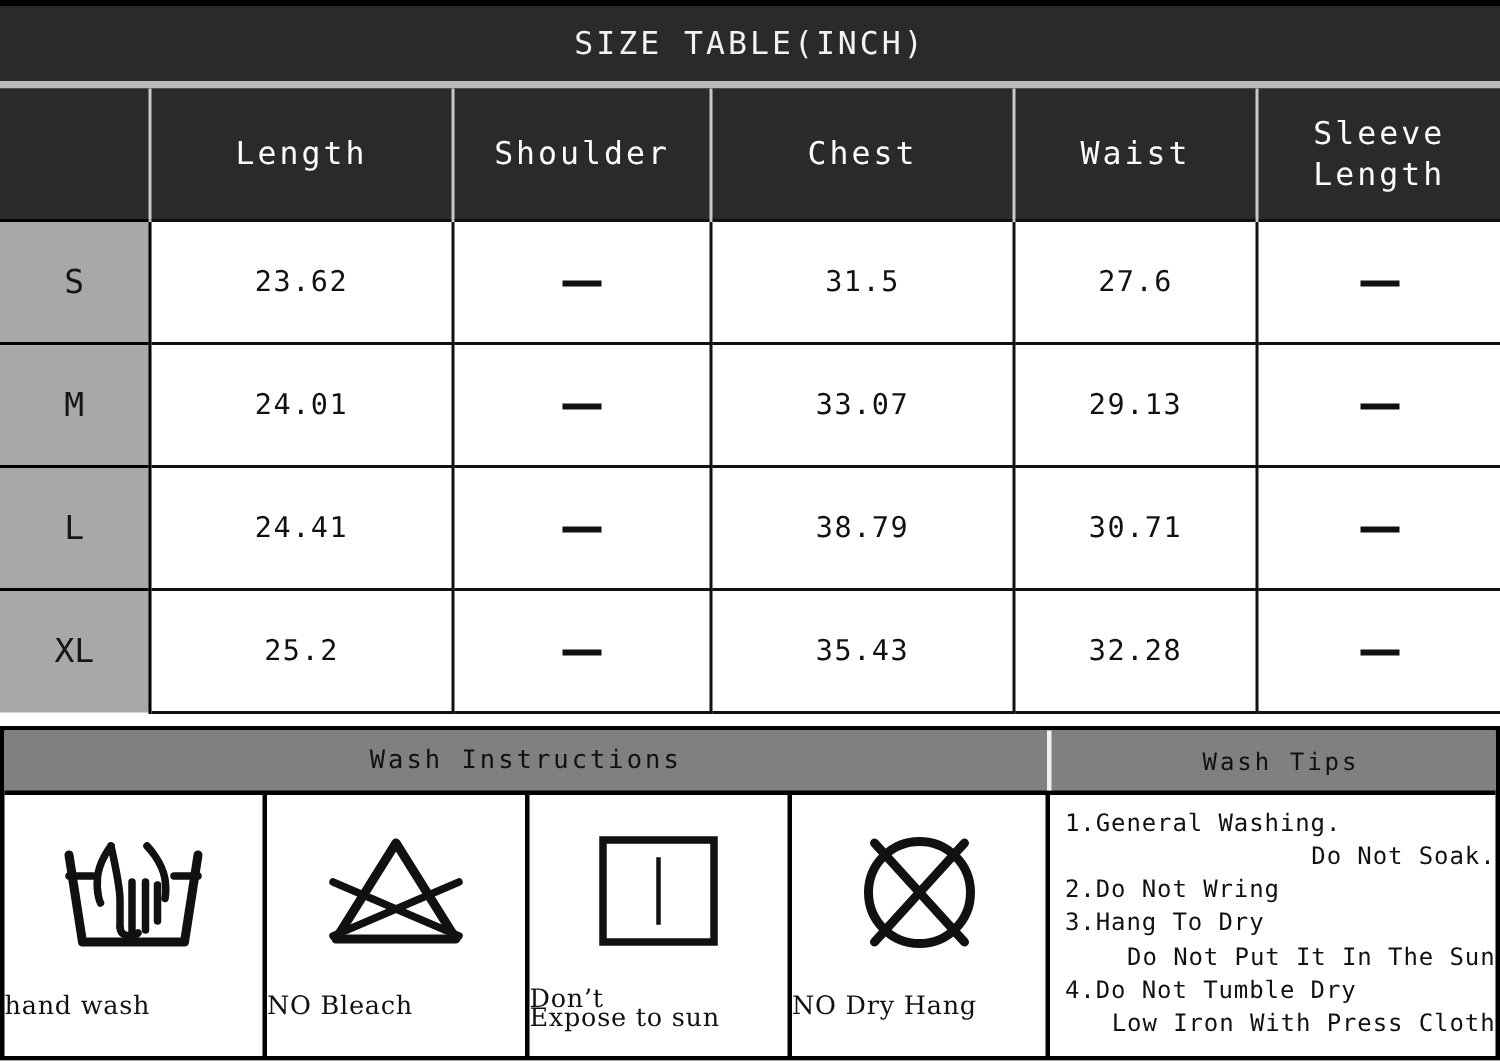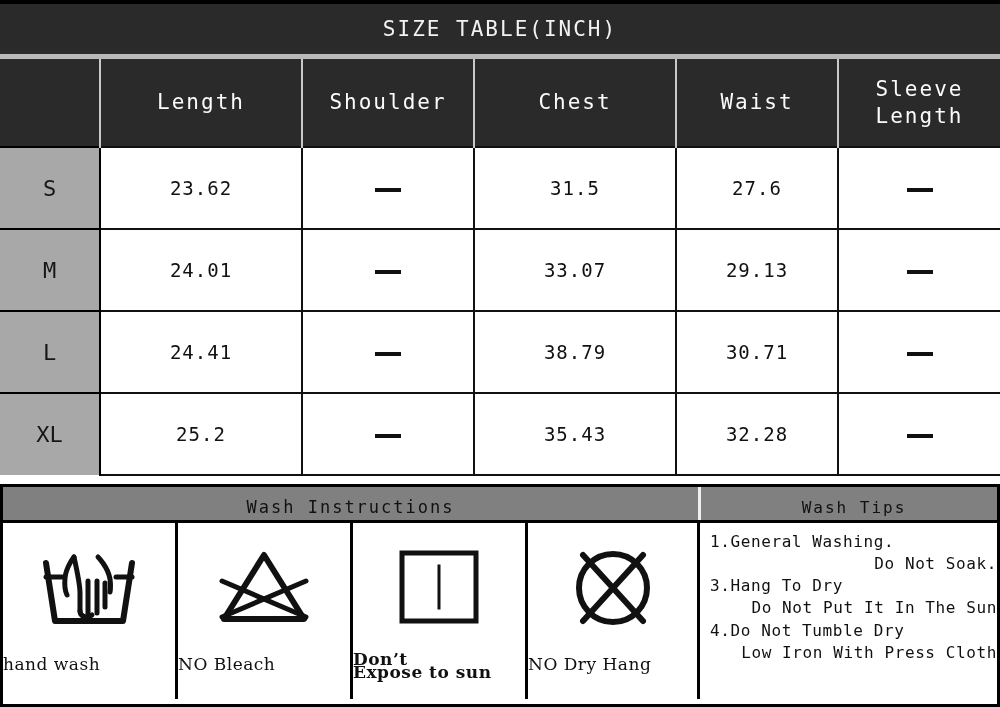--- a/index.html
+++ b/index.html
@@ -74,21 +74,21 @@
   }
   td.valcell.last { border-right: none; }
   .dash { display:inline-block; width: 26px; height: 4px; background:#111; vertical-align: middle; }
 
   
   .wash-block {
     position: absolute; left: 0; top: 484px; width: 1000px; height: 223px;
     border: 3px solid #000;
     background: #fff;
   }
-  .wash-head { display: flex; height: 36px; background: #808080; border-bottom: 3px solid #000; gap: 10px; }
+  .wash-head { display: flex; height: 43px; background: #808080; border-bottom: 3px solid #000; gap: 10px; }
   .wash-head .wh-left {
     flex: 0 0 698px; text-align: center; line-height: 41px;
     color: #111; font-size: 17px; letter-spacing: 2px;
     border-right: 3px solid #f0f0f0;
   }
   .wash-head .wh-right {
     flex: 1; text-align: center; line-height: 41px;
     color: #111; font-size: 16px; letter-spacing: 2px;
   }
   .wash-body { display: flex; height: 176px; }
@@ -99,21 +99,21 @@
   }
   .sym .icon-wrap { margin-top: 22px; height: 86px; display:flex; align-items:center; justify-content:center; }
   .sym .sym-label {
     position: absolute; bottom: 26px; left: 0; right: 0;
     text-align: left; font-size: 17px; color: #111;
     font-family: "DejaVu Serif", "Liberation Serif", serif;
     letter-spacing: 0.5px; line-height: 1.0;
   }
   .sym .sym-label .l1 { display:block; }
   .sym .sym-label .l2 { display:block; margin-top: -4px; }
-  .sym.s3 .sym-label { bottom: 18px; font-weight: bold; }
+  .sym.s3 .sym-label { bottom: 18px; }
   .sym.s4 { flex: 0 0 172px; }
   .tips {
     flex: 1; padding: 8px 0 0 10px;
     font-size: 16px; color: #111; line-height: 1.385;
     letter-spacing: 0.6px;
   }
   .tips .ln { white-space: pre; }
   .tips .ind { padding-left: 18px; text-align: right; }
 </style>
 </head>
@@ -249,20 +249,21 @@
           </svg>
         </div>
         <div class="sym-label">
           <span class="l1">NO Dry Hang</span>
         </div>
       </div>
 
       <div class="tips" id="wash-tips">
           <div class="ln">1.General Washing.</div>
           <div class="ln ind">Do Not Soak.</div>
+          <div class="ln">2.Do Not Wring</div>
           <div class="ln">3.Hang To Dry</div>
           <div class="ln ind">Do Not Put It In The Sun</div>
           <div class="ln">4.Do Not Tumble Dry</div>
           <div class="ln ind">Low Iron With Press Cloth</div>
         </div>
 
     </div>
   </div>
 </div>
 

